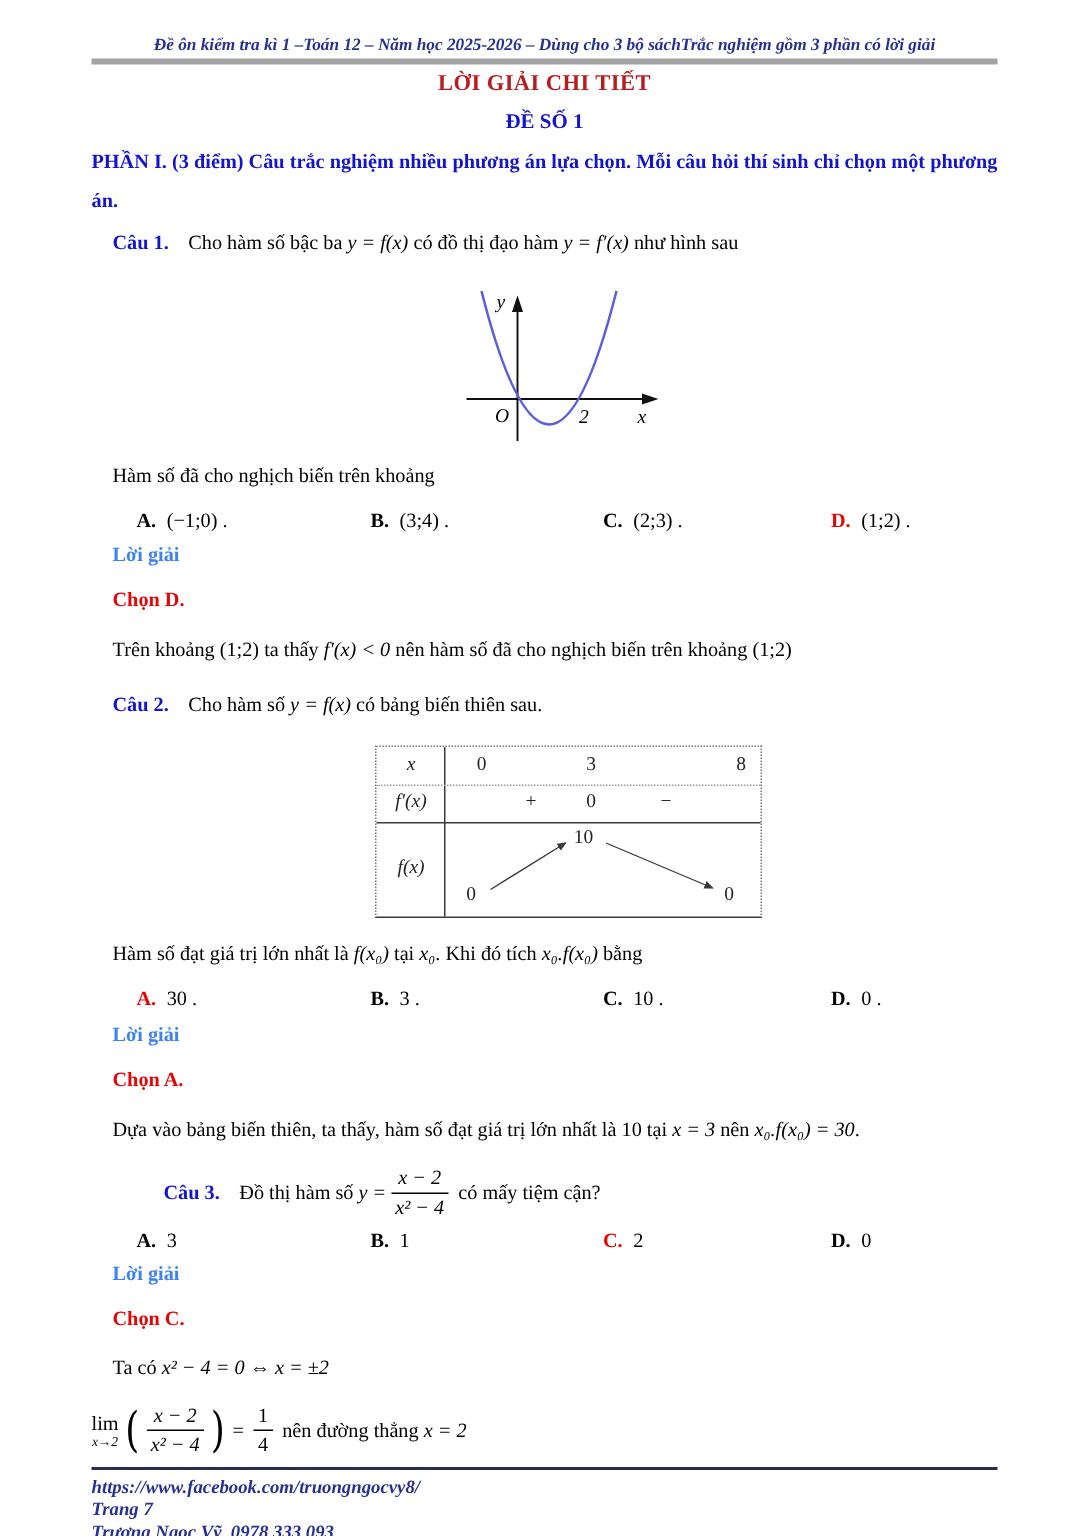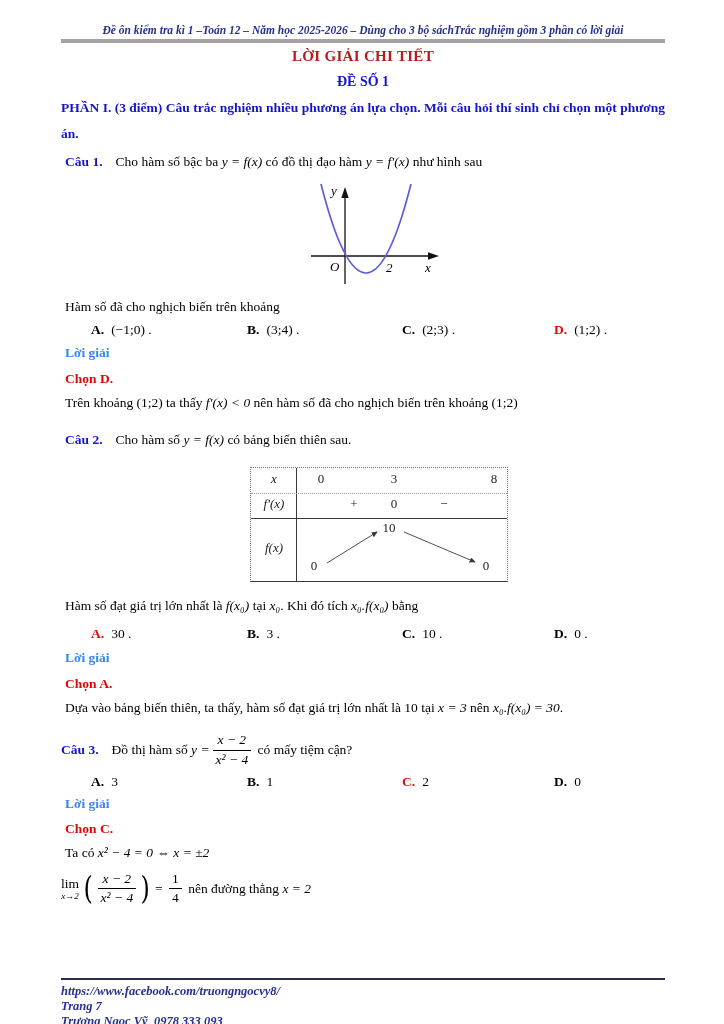--- a/index.html
+++ b/index.html
@@ -35,21 +35,21 @@
   .q-line { margin-top:6px; line-height:1.55; }
   .q-label { color:#1414cd; font-weight:bold; margin-right:13px; }
   .it { font-style:italic; }
   .prompt { margin-top:6px; }
   .opts { display:grid; grid-template-columns:156px 155px 152px 1fr; margin:7px 0 0 30px; }
   .opt .key { font-weight:bold; margin-right:7px; }
   .opt.correct .key { color:#e60505; }
   .lg-heading { margin-top:7px; text-align:left; font-weight:bold; color:#3b82f6; }
   .chon { margin-top:10px; font-weight:bold; color:#e60505; }
   .sol { margin-top:5px; line-height:1.6; }
-  p { margin:4px; }
+  p { margin:14px; }
 
   
   .frac { display:inline-block; vertical-align:middle; text-align:center; line-height:1.2; margin:0 3px; font-style:italic; }
   .frac .fn { display:block; padding:0 3px 1px; border-bottom:1.2px solid #000; }
   .frac .fd { display:block; padding:1px 3px 0; }
   .mathline { display:flex; align-items:center; }
   .mathline > span { white-space:pre; }
   .lim { display:inline-block; text-align:center; line-height:1; margin-right:3px; }
   .lim .l1 { display:block; font-size:13.5px; }
   .lim .l2 { display:block; font-size:9px; margin-top:1px; }
@@ -161,21 +161,21 @@
       <span class="opt"><span class="key">C.</span><span>10 .</span></span>
       <span class="opt"><span class="key">D.</span><span>0 .</span></span>
     </div>
 
     <p class="lg-heading" style="margin-top:8px;">Lời giải</p>
     <p class="chon">Chọn A.</p>
     <p class="sol">
       <span>Dựa vào bảng biến thiên, ta thấy, hàm số đạt giá trị lớn nhất là 10 tại </span><span class="it">x = 3</span><span> nên </span><span class="it">x₀.f(x₀) = 30</span><span>.</span>
     </p>
 
-    <div class="q-line mathline" style="margin-top:14px;">
+    <div class="q-line mathline" style="margin-top:14px;margin-left:48px;">
       <span class="q-label">Câu 3.</span>
       <span>Đồ thị hàm số </span>
       <span class="it">y =</span>
       <span class="frac"><span class="fn">x − 2</span><span class="fd">x² − 4</span></span>
       <span> có mấy tiệm cận?</span>
     </div>
 
     <div class="opts" style="margin-top:6px;">
       <span class="opt"><span class="key">A.</span><span>3</span></span>
       <span class="opt"><span class="key">B.</span><span>1</span></span>

